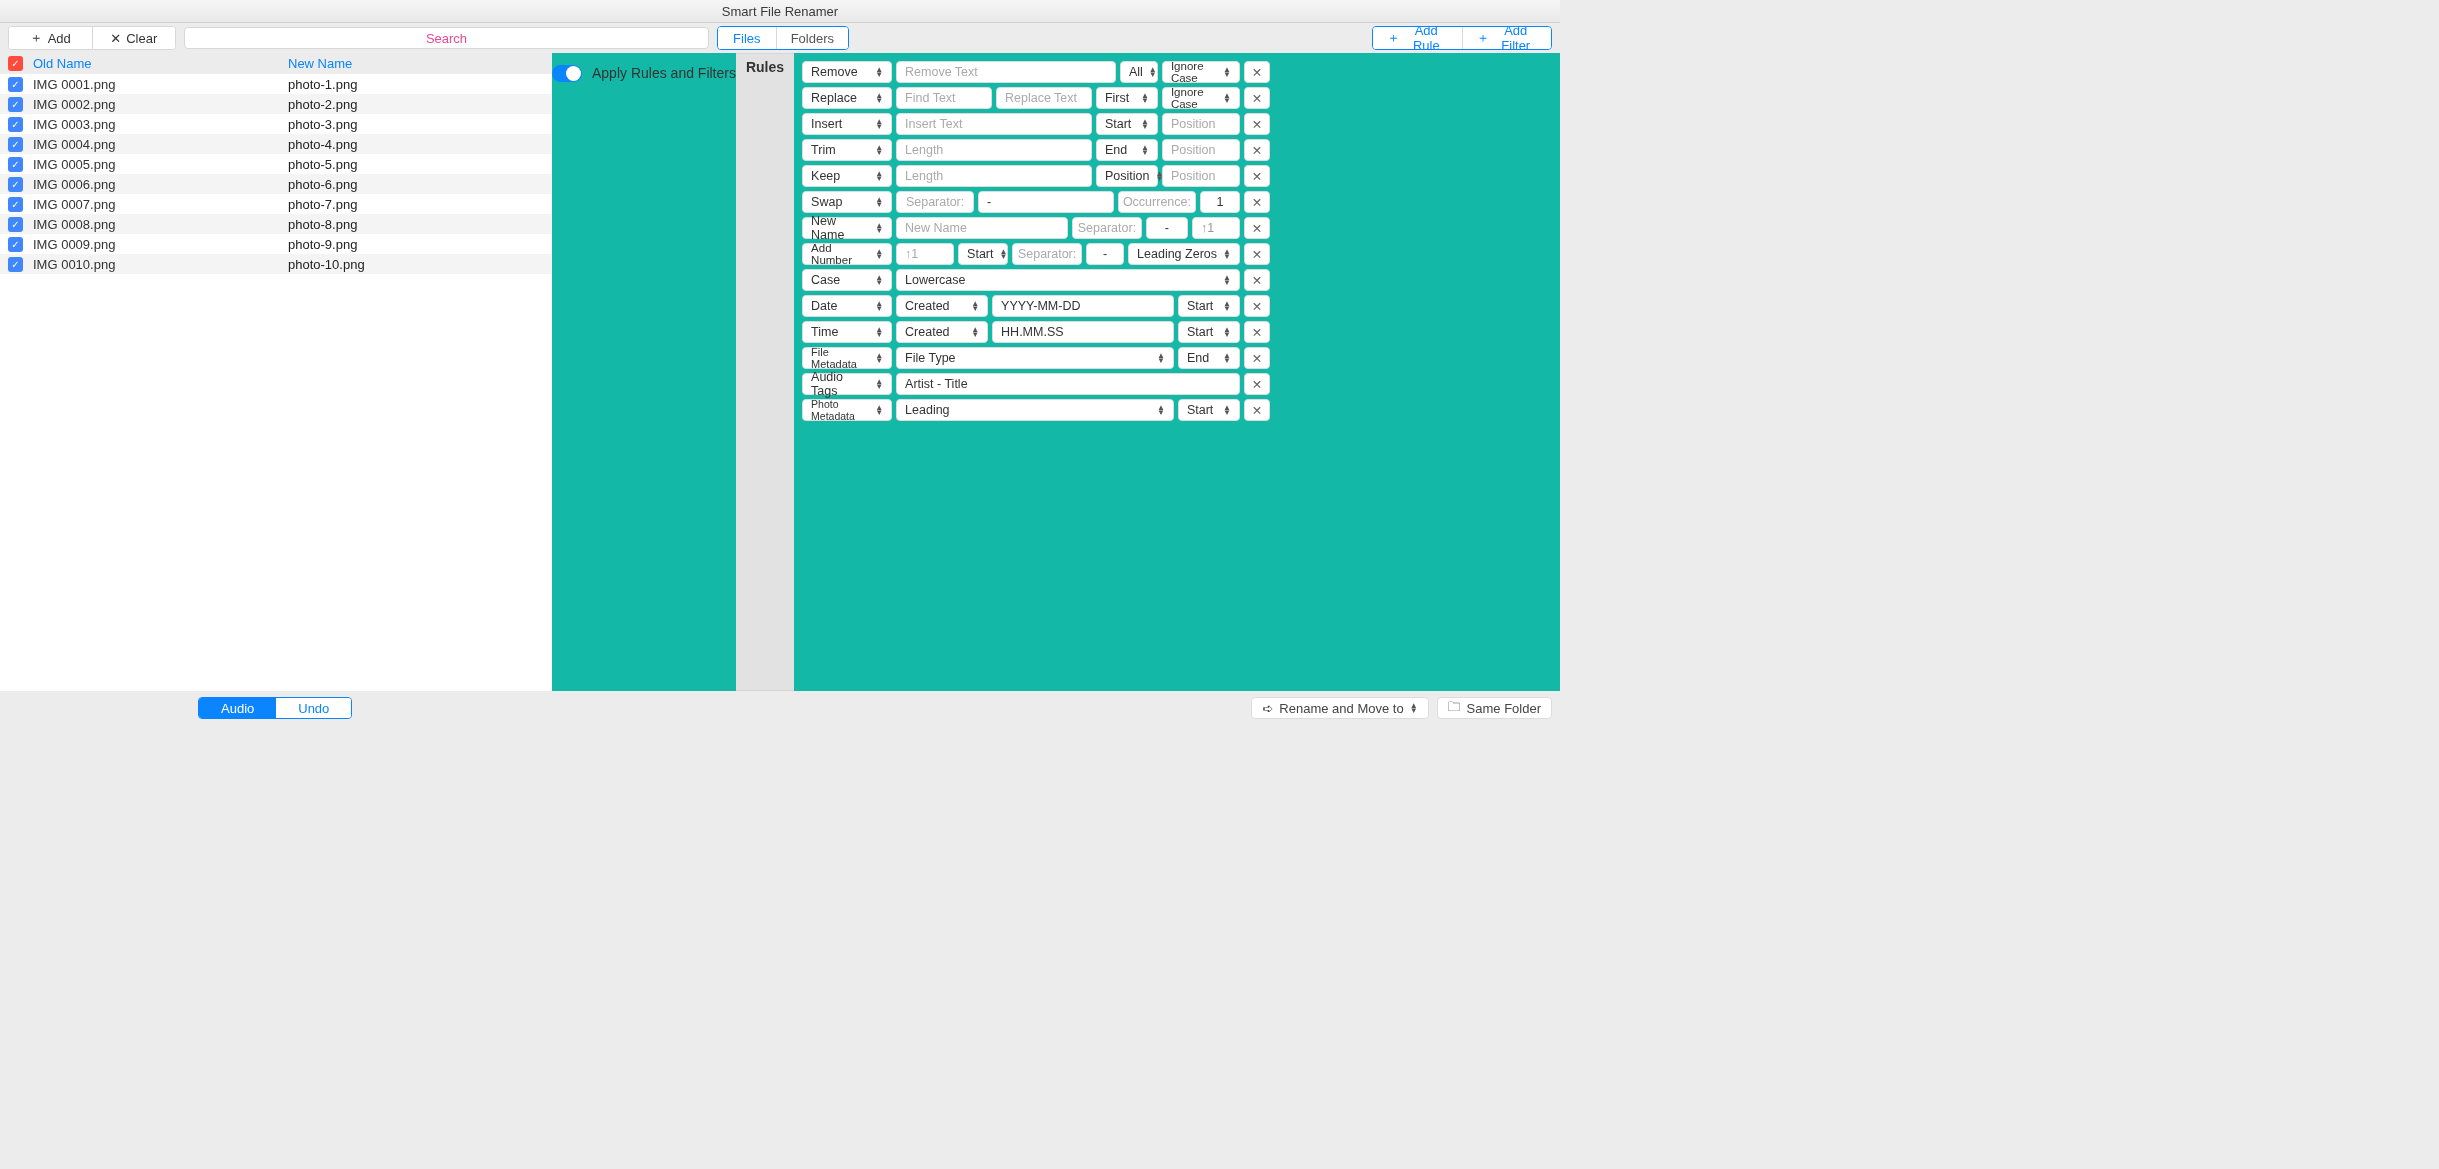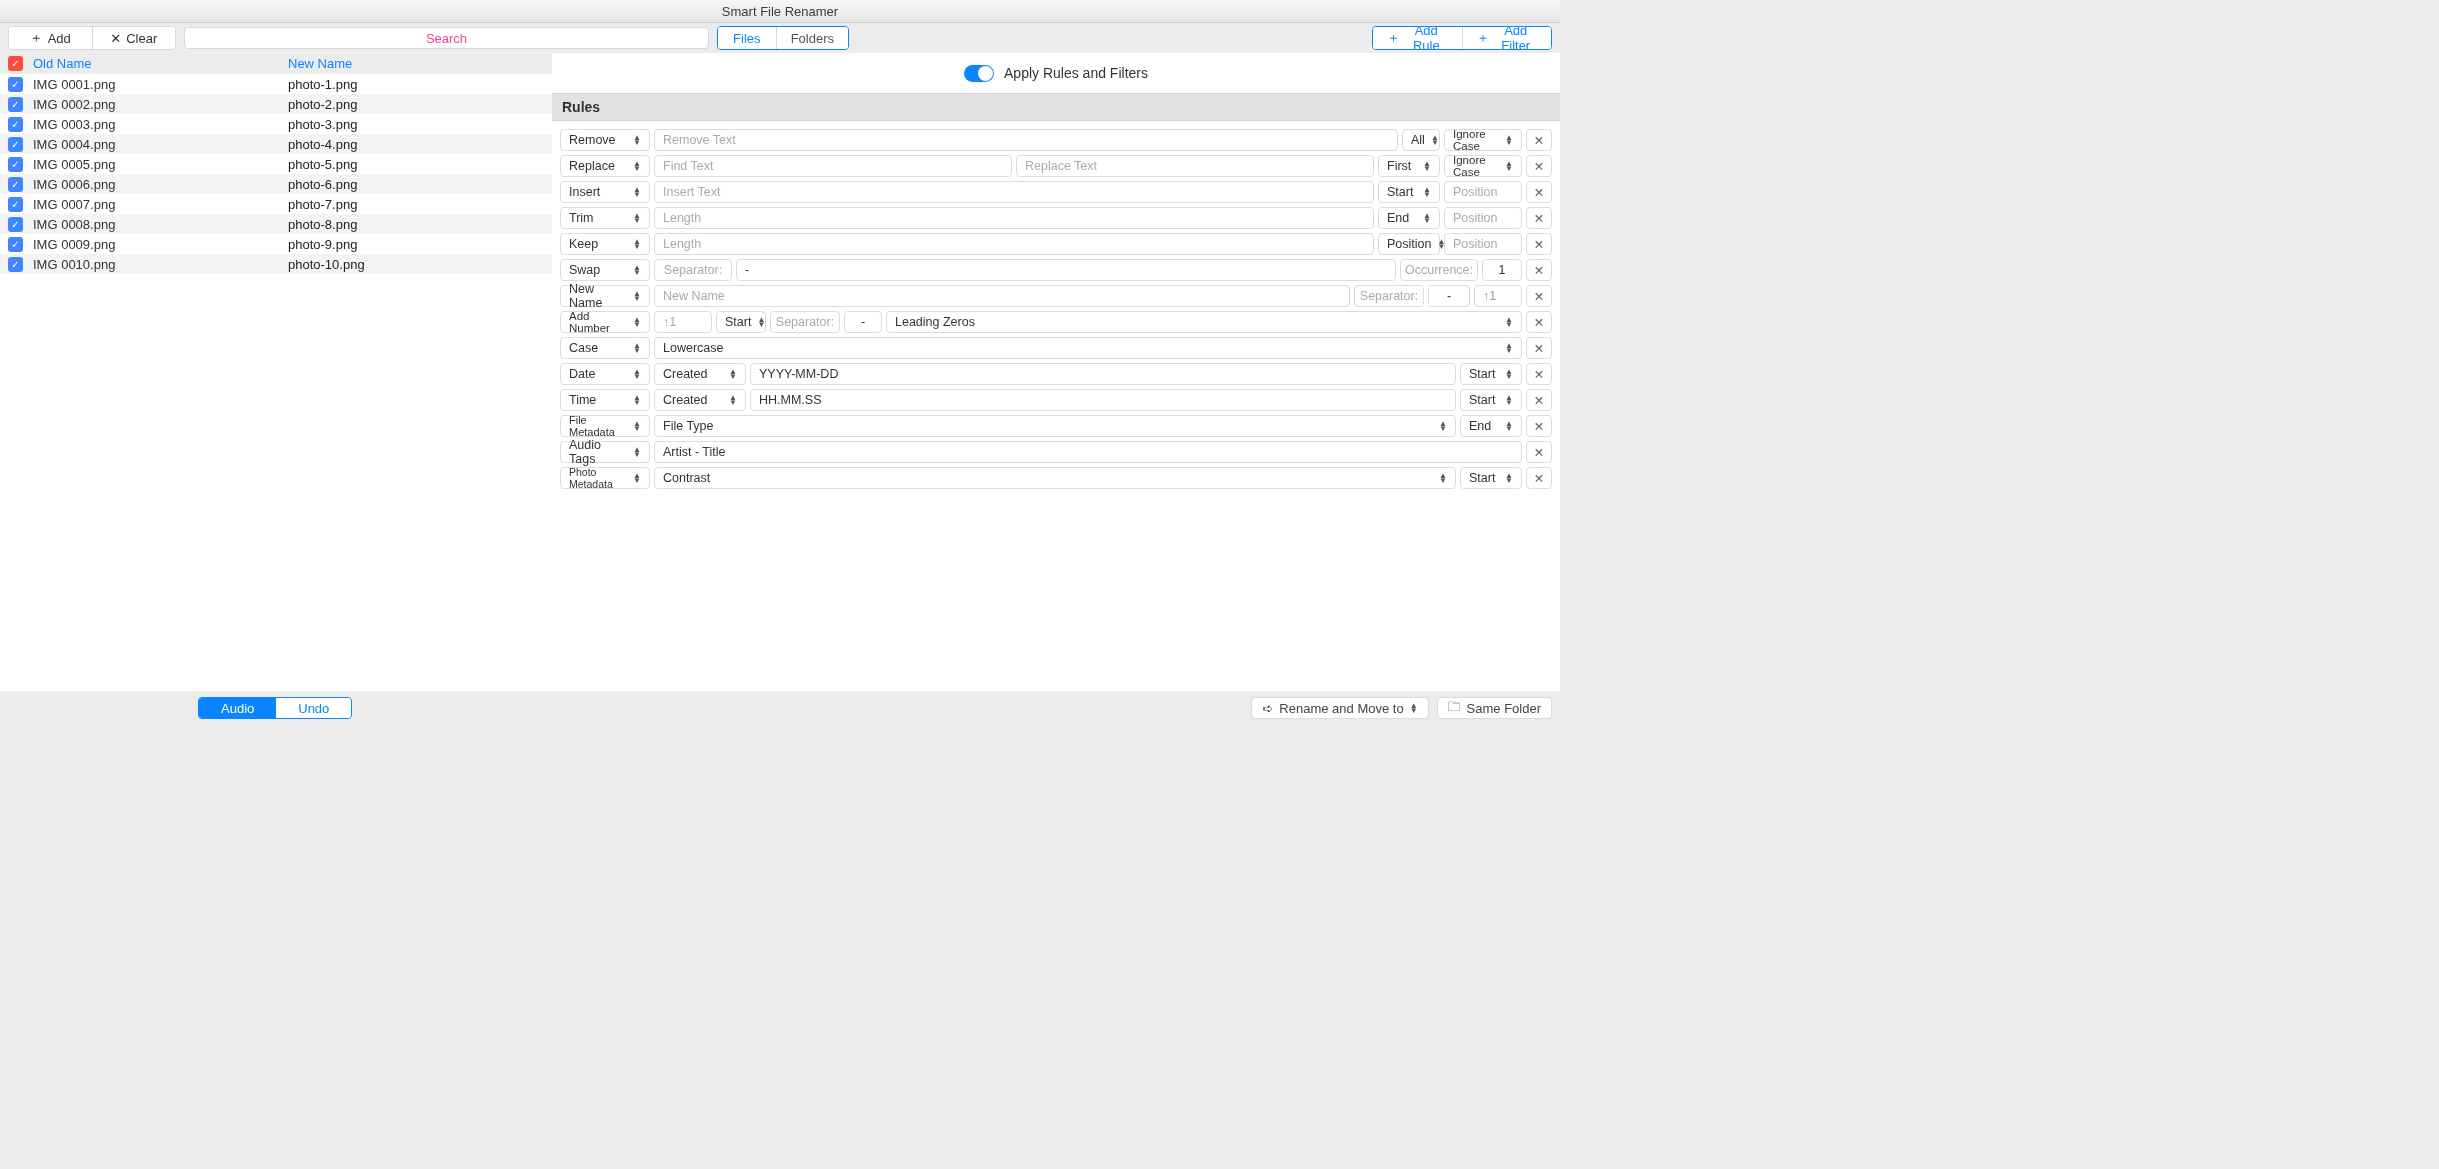--- a/index.html
+++ b/index.html
@@ -20,21 +20,21 @@
 .filehdr{display:flex;height:21px;align-items:center;padding:0 8px;font-size:13px;color:#0a84ff}
 .filehdr .chk{margin-right:10px}
 .filehdr .c1{width:255px}
 .filelist{flex:1;background:#fff;overflow:auto}
 .row{display:flex;align-items:center;height:20px;padding:0 8px;font-size:13px}
 .row:nth-child(even){background:#f4f4f4}
 .row .chk{margin-right:10px}
 .row .c1{width:255px;color:#333}
 .chk{width:15px;height:15px;border-radius:3px;background:#3f86ff;display:inline-flex;align-items:center;justify-content:center;color:#fff;font-size:10px;flex:none}
 .chk.red{background:#ff4a3d}
-.right{flex:1;background:#ffffff;padding:0;display:flex;flex-direction:column;overflow:auto}
+.right{flex:1;background:#14b8a6;padding:0;display:flex;flex-direction:row;overflow:auto}
 .applyrow{display:flex;align-items:center;justify-content:center;gap:10px;height:40px;font-size:14px;color:#333}
 .switch{width:30px;height:17px;background:#0a84ff;border-radius:10px;position:relative}
 .switch::after{content:"";position:absolute;right:1px;top:1px;width:15px;height:15px;background:#fff;border-radius:50%}
 .secthdr{background:#e2e2e2;padding:5px 10px;font-weight:600;font-size:14px;color:#333;border-top:1px solid #d5d5d5;border-bottom:1px solid #d5d5d5}
 .rules{padding:8px 8px 0 8px;display:flex;flex-direction:column;gap:4px}
 .rr{display:flex;gap:4px;align-items:center}
 .sel,.inp,.btn2,.xbtn{height:22px;border:1px solid #dcdcdc;border-radius:4px;background:#fff;font-size:12.5px;padding:0 8px;display:flex;align-items:center;color:#333}
 .sel{justify-content:space-between;gap:6px}
 .inp{color:#aaa}
 .xbtn{width:26px;justify-content:center;color:#666;flex:none}
@@ -348,21 +348,21 @@
         <div class="inp" style="flex:1;color:#333">Artist - Title</div>
         <div class="xbtn">✕</div>
       </div>
 
       <div class="rr">
         <div class="sel w90">
             <span style="font-size:10.5px">Photo Metadata</span>
             <span class="updn">▲<br>▼</span>
           </div>
         <div class="sel" style="flex:1">
-            <span>Contrast</span>
+            <span>Leading</span>
             <span class="updn">▲<br>▼</span>
           </div>
         <div class="sel" style="width:62px">
             <span>Start</span>
             <span class="updn">▲<br>▼</span>
           </div>
         <div class="xbtn">✕</div>
       </div>
 
     </div>

